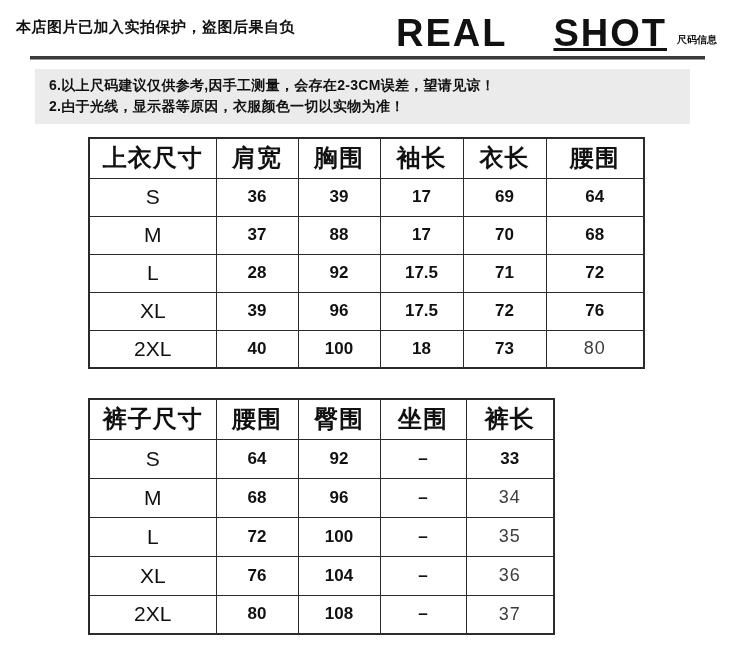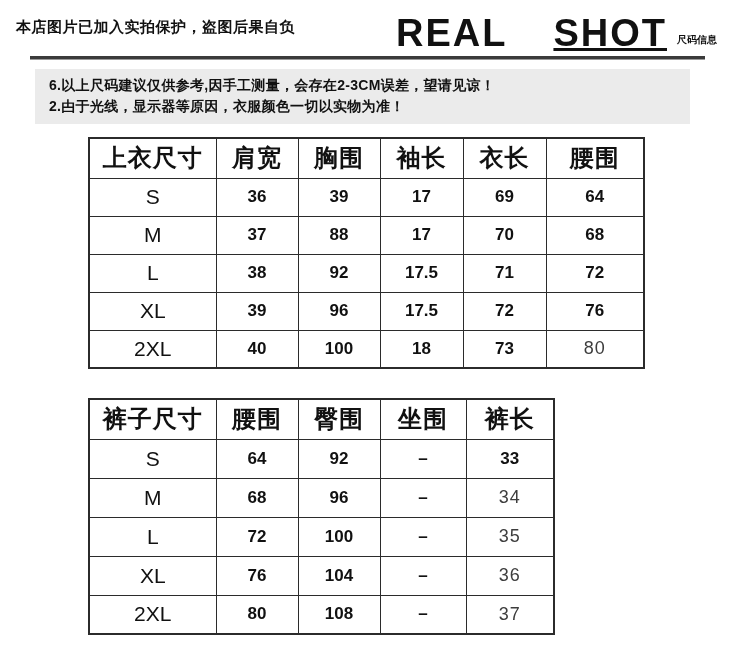--- a/index.html
+++ b/index.html
@@ -162,21 +162,21 @@
         <tr>
           <td class="size-cell">M</td>
           <td class="val-cell">37</td>
           <td class="val-cell">88</td>
           <td class="val-cell">17</td>
           <td class="val-cell">70</td>
           <td class="val-cell">68</td>
         </tr>
         <tr>
           <td class="size-cell">L</td>
-          <td class="val-cell">38</td>
+          <td class="val-cell">28</td>
           <td class="val-cell">92</td>
           <td class="val-cell">17.5</td>
           <td class="val-cell">71</td>
           <td class="val-cell">72</td>
         </tr>
         <tr>
           <td class="size-cell">XL</td>
           <td class="val-cell">39</td>
           <td class="val-cell">96</td>
           <td class="val-cell">17.5</td>

